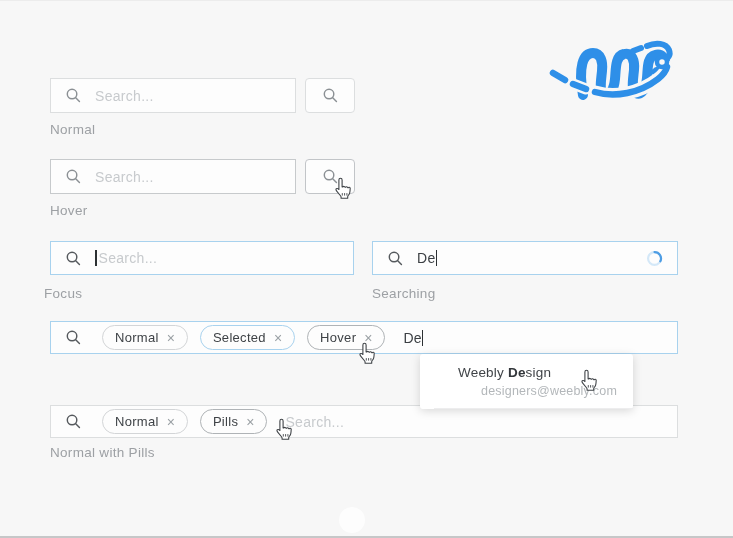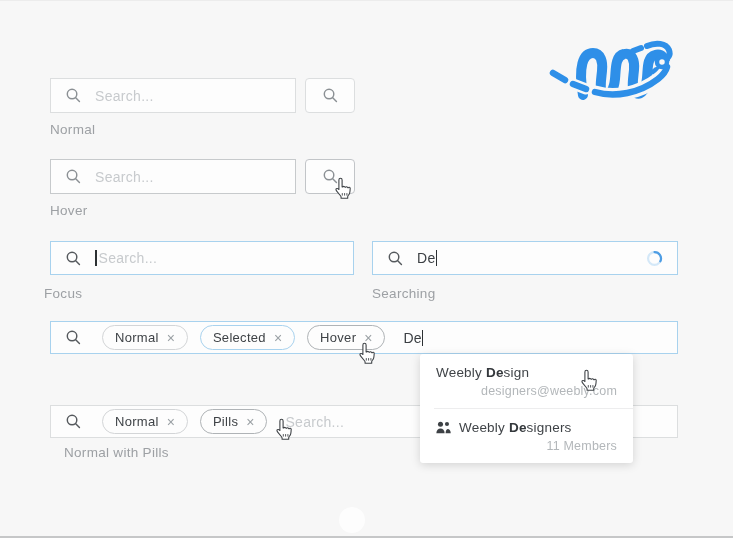--- a/index.html
+++ b/index.html
@@ -34,21 +34,21 @@
   .pill.selected{border-color:#a8d2ee;}
   .pill.hovered{border-color:#afb3b6;}
   .pill-label{font-size:13px;color:#3e4246;letter-spacing:.3px;}
   .pill-x{font-size:14px;color:#9aa0a4;margin-left:8px;line-height:1;}
   .spinner{margin-left:auto;width:17px;height:17px;}
   .dropdown{
     position:absolute;left:420px;top:353px;width:213px;background:#ffffff;border-radius:3px;
     box-shadow:0 2px 10px rgba(0,0,0,.15);z-index:5;
   }
   .dd-item{padding:11px 16px 10px 16px;cursor:pointer;}
-  .dd-title{font-size:13.5px;color:#3f4347;letter-spacing:.2px;}
+  .dd-title{font-size:13.5px;color:#3f4347;letter-spacing:.2px;margin-left:22px;}
   .dd-title b{font-weight:700;color:#34383c;}
   .dd-sub{font-size:12.5px;color:#b3b7ba;margin-top:4px;letter-spacing:.2px;text-align:right;}
   .dd-div{height:1px;background:#ededee;margin-left:14px;}
   .dd-row{display:flex;align-items:center;}
   .ppl{width:15px;height:13px;margin-right:8px;flex:0 0 auto;}
   .cursor{position:absolute;width:19px;height:23px;z-index:9;}
   .watermark{
     position:absolute;left:339px;top:506px;width:26px;height:26px;border-radius:50%;
     background:rgba(255,255,255,.75);
   }
@@ -166,37 +166,28 @@
     <span class="pill">
       <span class="pill-label">Normal</span>
       <span class="pill-x">×</span>
     </span>
     <span class="pill hovered" style="margin-right:18px">
       <span class="pill-label">Pills</span>
       <span class="pill-x">×</span>
     </span>
     <span class="ph">Search...</span>
   </div>
-  <div class="lbl" style="left:64px;top:444px">Normal with Pills</div>
+  <div class="lbl" style="left:50px;top:444px">Normal with Pills</div>
 
   <div class="dropdown">
     <div class="dd-item">
       <div class="dd-title"><span>Weebly </span><b>De</b><span>sign</span></div>
       <div class="dd-sub">designers@weebly.com</div>
     </div>
     <div class="dd-div"></div>
-    <div class="dd-item">
-      <div class="dd-row">
-        <svg class="ppl">
-            <use href="#ic-people"></use>
-          </svg>
-        <div class="dd-title"><span>Weebly </span><b>De</b><span>signers</span></div>
-      </div>
-      <div class="dd-sub">11 Members</div>
-    </div>
   </div>
 
   <svg class="cursor" style="left:334px;top:176px">
       <use href="#ic-hand"></use>
     </svg>
   <svg class="cursor" style="left:358px;top:341px">
       <use href="#ic-hand"></use>
     </svg>
   <svg class="cursor" style="left:275px;top:417px">
       <use href="#ic-hand"></use>

